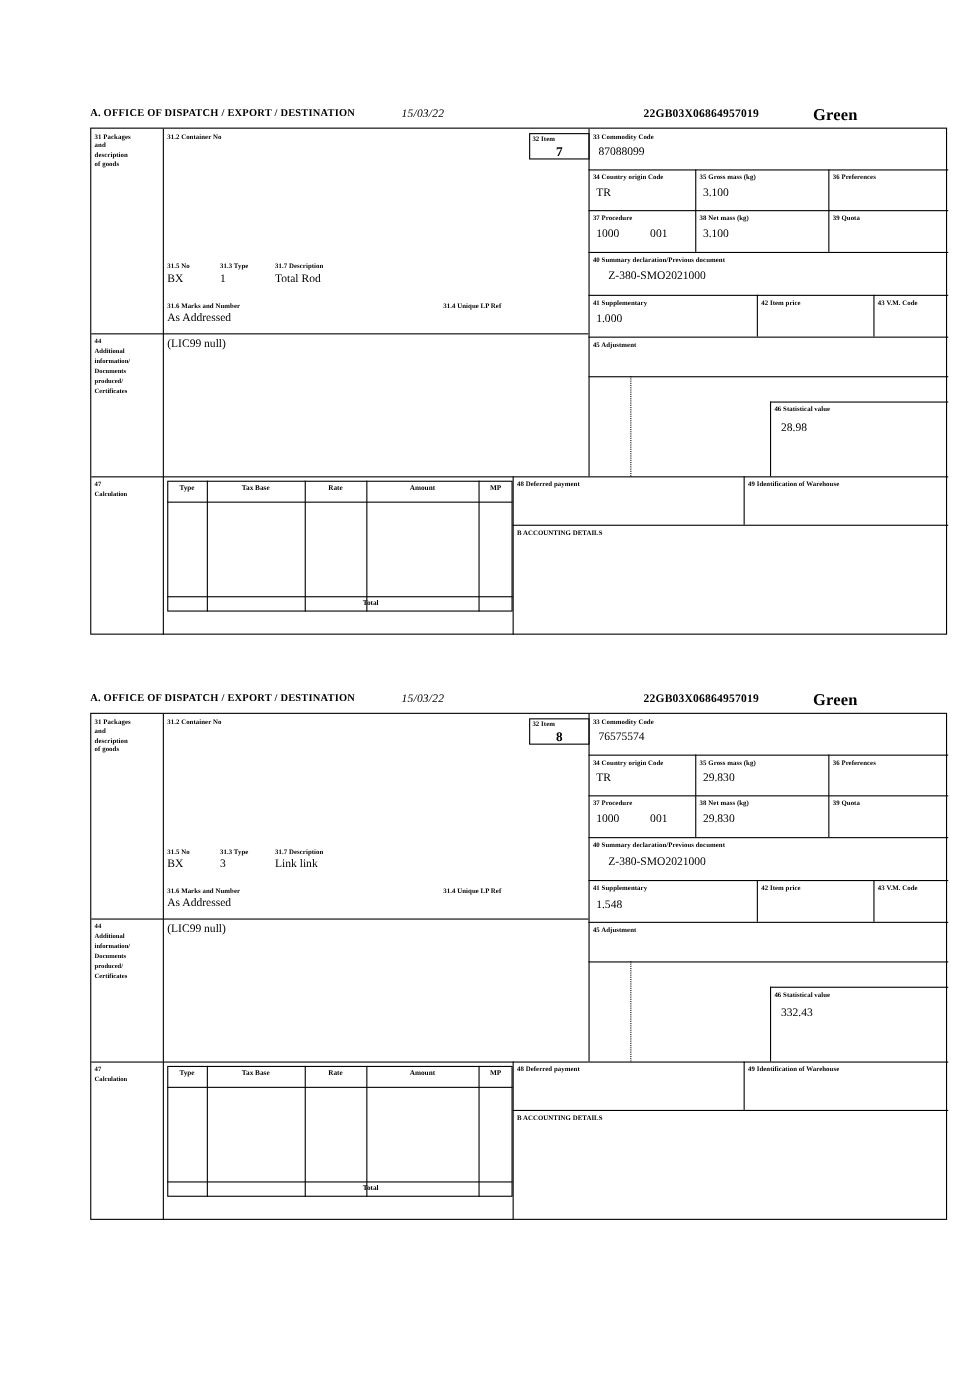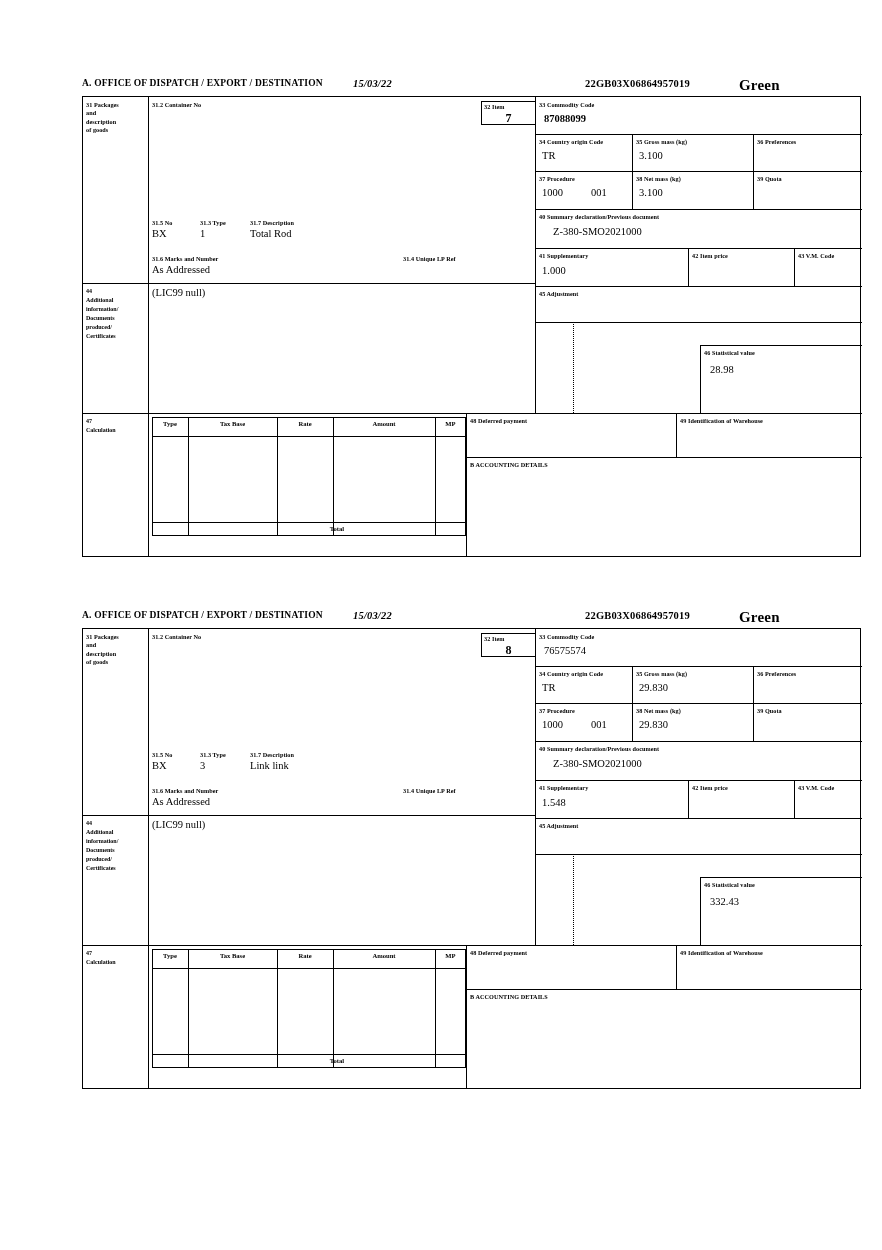--- a/index.html
+++ b/index.html
@@ -18,46 +18,47 @@
     position: absolute;
     left: 0;
     top: 0;
     width: 882px;
     height: 1250px;
   }
   .form {
     position: absolute;
     left: 82px;
     width: 779px;
+    margin-top: 20px;
   }
   .form-1 { top: 78px; }
   .form-2 { top: 610px; }
 
   
   .hdr {
     position: relative;
     height: 18px;
     font-size: 9.5px;
     font-weight: bold;
     letter-spacing: 0.02em;
   }
   .hdr .office {
     position: absolute;
     left: 0;
     top: 0;
     white-space: nowrap;
   }
   .hdr .date {
     position: absolute;
-    left: 271px;
+    left: 283px;
     top: 0;
     font-family: "Liberation Serif", serif;
     font-size: 10.5px;
     font-style: italic;
-    font-weight: bold;
+    font-weight: normal;
   }
   .hdr .mrn {
     position: absolute;
     left: 503px;
     top: 0;
     font-size: 10.5px;
     font-weight: bold;
   }
   .hdr .lane {
     position: absolute;
@@ -200,21 +201,21 @@
       <div class="cell lbl" style="left:69px; top:158px;">31.6 Marks and Number</div>
       <div class="cell lbl" style="left:320px; top:158px;">31.4 Unique LP Ref</div>
       <div class="cell val" style="left:69px; top:167px; width:240px;">As Addressed</div>
       <div class="cell val" style="left:320px; top:167px; width:120px;"></div>
 
       <div class="hr" style="left:0; top:186px; width:452px;"></div>
 
       <div class="vr" style="left:452px; top:0; height:316px;"></div>
 
       <div class="cell lbl" style="left:456px; top:4px;">33 Commodity Code</div>
-      <div class="cell val" style="left:461px; top:16px;font-weight:bold;">87088099</div>
+      <div class="cell val" style="left:461px; top:16px;">87088099</div>
       <div class="hr" style="left:452px; top:37px; width:327px;"></div>
 
       <div class="cell lbl" style="left:456px; top:41px;">34 Country origin Code</div>
       <div class="cell val" style="left:459px; top:53px;">TR</div>
       <div class="vr" style="left:549px; top:37px; height:37px;"></div>
       <div class="cell lbl" style="left:553px; top:41px;">35 Gross mass (kg)</div>
       <div class="cell val" style="left:556px; top:53px;">3.100</div>
       <div class="vr" style="left:670px; top:37px; height:37px;"></div>
       <div class="cell lbl" style="left:674px; top:41px;">36 Preferences</div>
       <div class="cell val" style="left:677px; top:53px;"></div>

